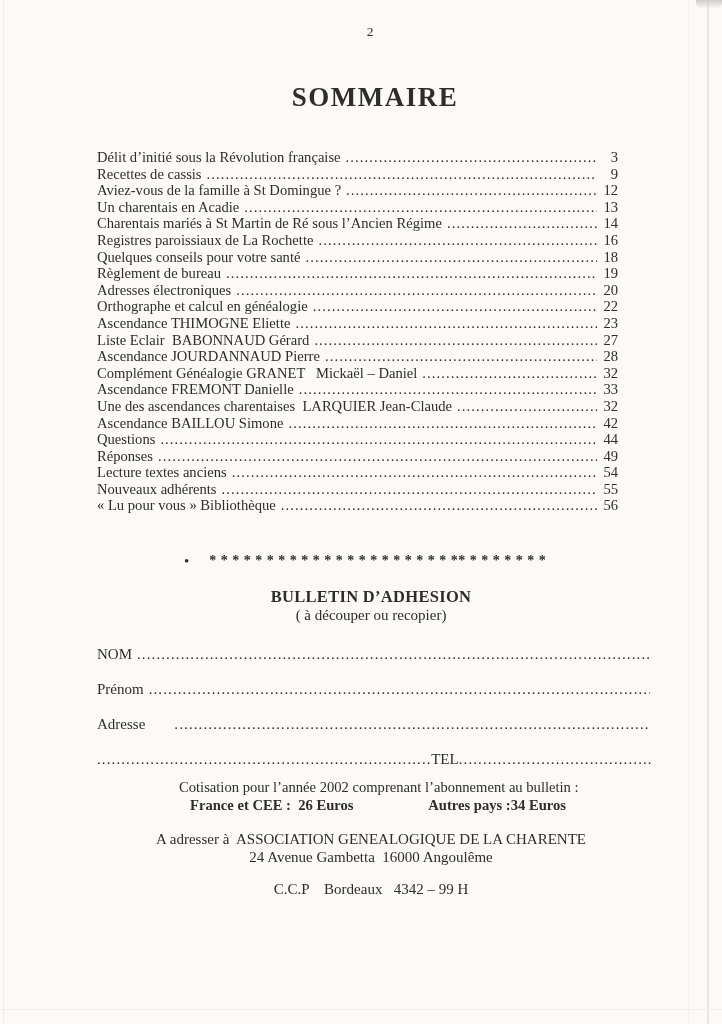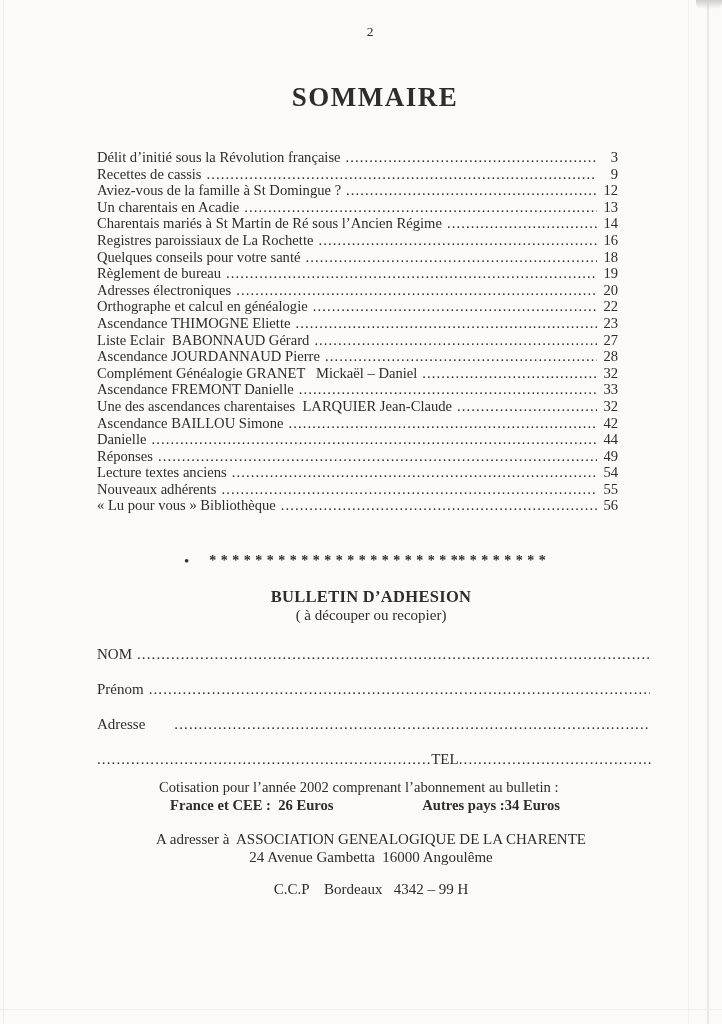--- a/index.html
+++ b/index.html
@@ -47,25 +47,25 @@
   .row-nom{top:646px;}
   .row-prenom{top:681px;}
   .row-adresse{top:716px;}
   .row-tel{top:751px;}
   .form{position:absolute;}
   .form.row-nom,.form.row-prenom,.form.row-adresse,.form.row-tel{display:flex;align-items:baseline;}
   .lead-tel{flex:1.72;min-width:0;overflow:hidden;white-space:nowrap;}
   .lead-tel::after,.trail-tel::after{content:"......................................................................................................................................................................................................";letter-spacing:1.1px;}
   .trail-tel{flex:1;min-width:0;overflow:hidden;white-space:nowrap;}
 
-  .cotisation{position:absolute;left:146px;top:779px;width:458px;font-size:14.6px;line-height:17.5px;}
+  .cotisation{position:absolute;left:166px;top:779px;width:458px;font-size:14.6px;line-height:17.5px;}
   .cotisation-line1{white-space:pre;margin-left:13px;}
   .cotisation-line2{display:flex;font-weight:bold;}
   .cotisation-france{white-space:pre;margin-left:24px;}
-  .cotisation-autres{white-space:pre;margin-left:auto;margin-right:44px;text-align:right;}
+  .cotisation-autres{white-space:pre;margin-left:auto;margin-right:58px;text-align:right;}
 
   .send-line1{position:absolute;top:831px;left:0;width:100%;text-align:center;font-size:15px;
     transform:translateX(10px);white-space:pre;}
   .send-line2{position:absolute;top:849px;left:0;width:100%;text-align:center;font-size:15px;
     transform:translateX(10px);white-space:pre;}
   .ccp-line{position:absolute;top:881px;left:0;width:100%;text-align:center;font-size:15px;
     transform:translateX(10px);white-space:pre;}
 </style>
 </head>
 <body>
@@ -161,21 +161,21 @@
         <span class="toc-label">Une des ascendances charentaises  LARQUIER Jean-Claude</span>
         <span class="leader"></span>
         <span class="toc-page">32</span>
       </div>
     <div class="toc-row">
         <span class="toc-label">Ascendance BAILLOU Simone</span>
         <span class="leader"></span>
         <span class="toc-page">42</span>
       </div>
     <div class="toc-row">
-        <span class="toc-label">Danielle</span>
+        <span class="toc-label">Questions</span>
         <span class="leader"></span>
         <span class="toc-page">44</span>
       </div>
     <div class="toc-row">
         <span class="toc-label">Réponses</span>
         <span class="leader"></span>
         <span class="toc-page">49</span>
       </div>
     <div class="toc-row">
         <span class="toc-label">Lecture textes anciens</span>

